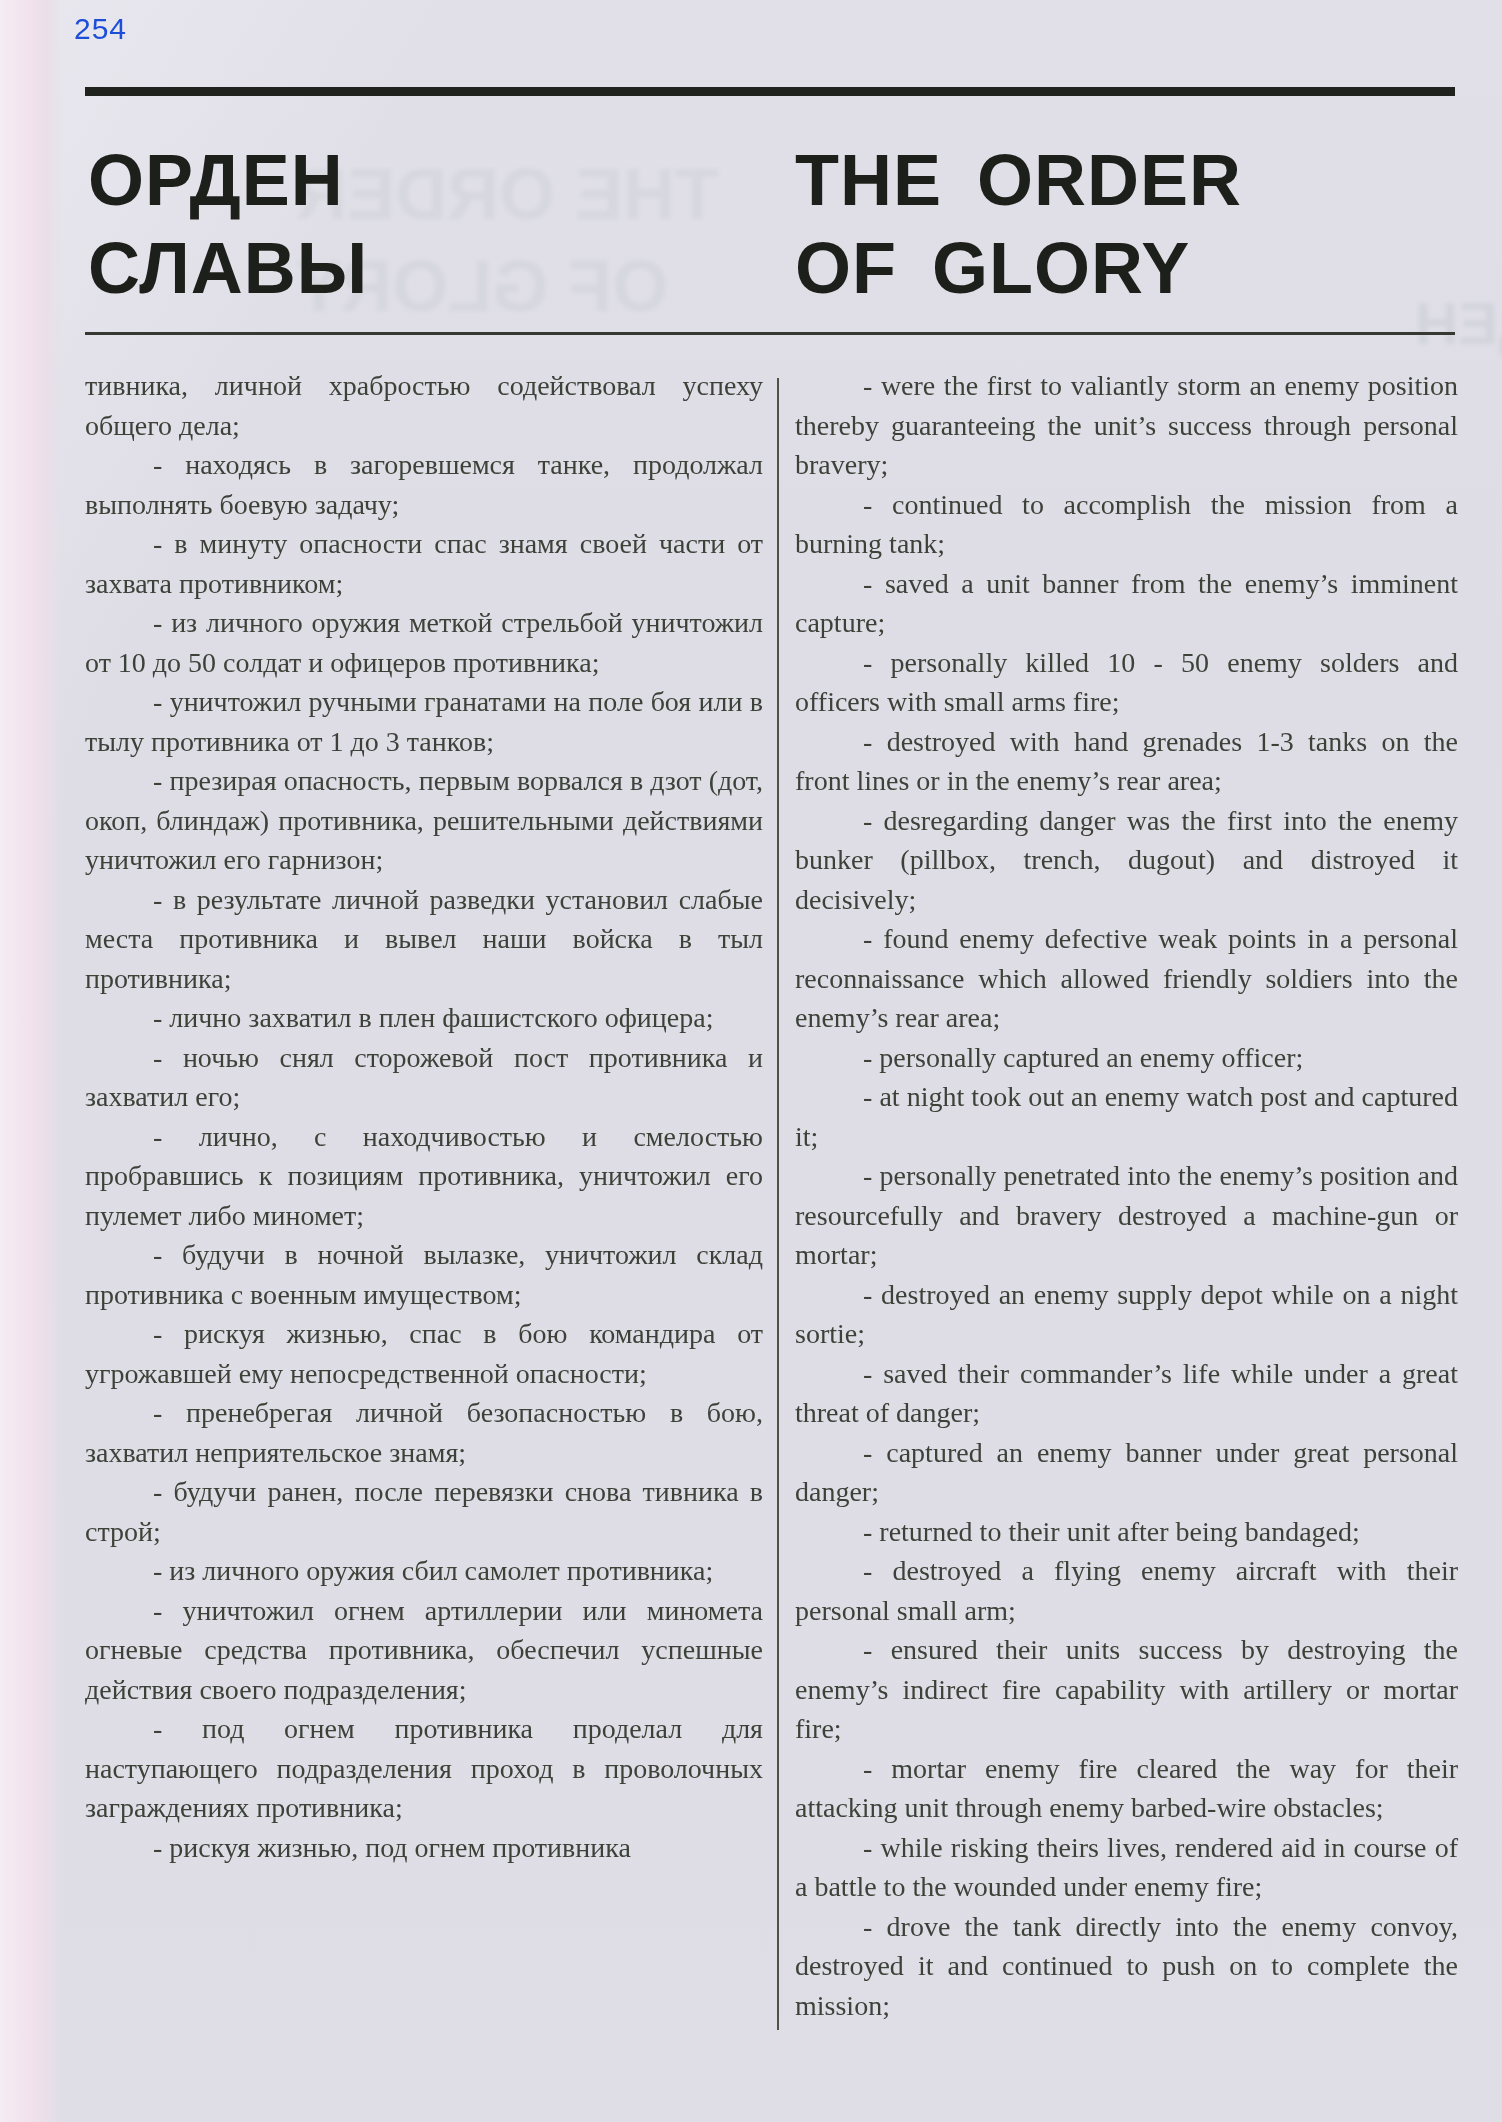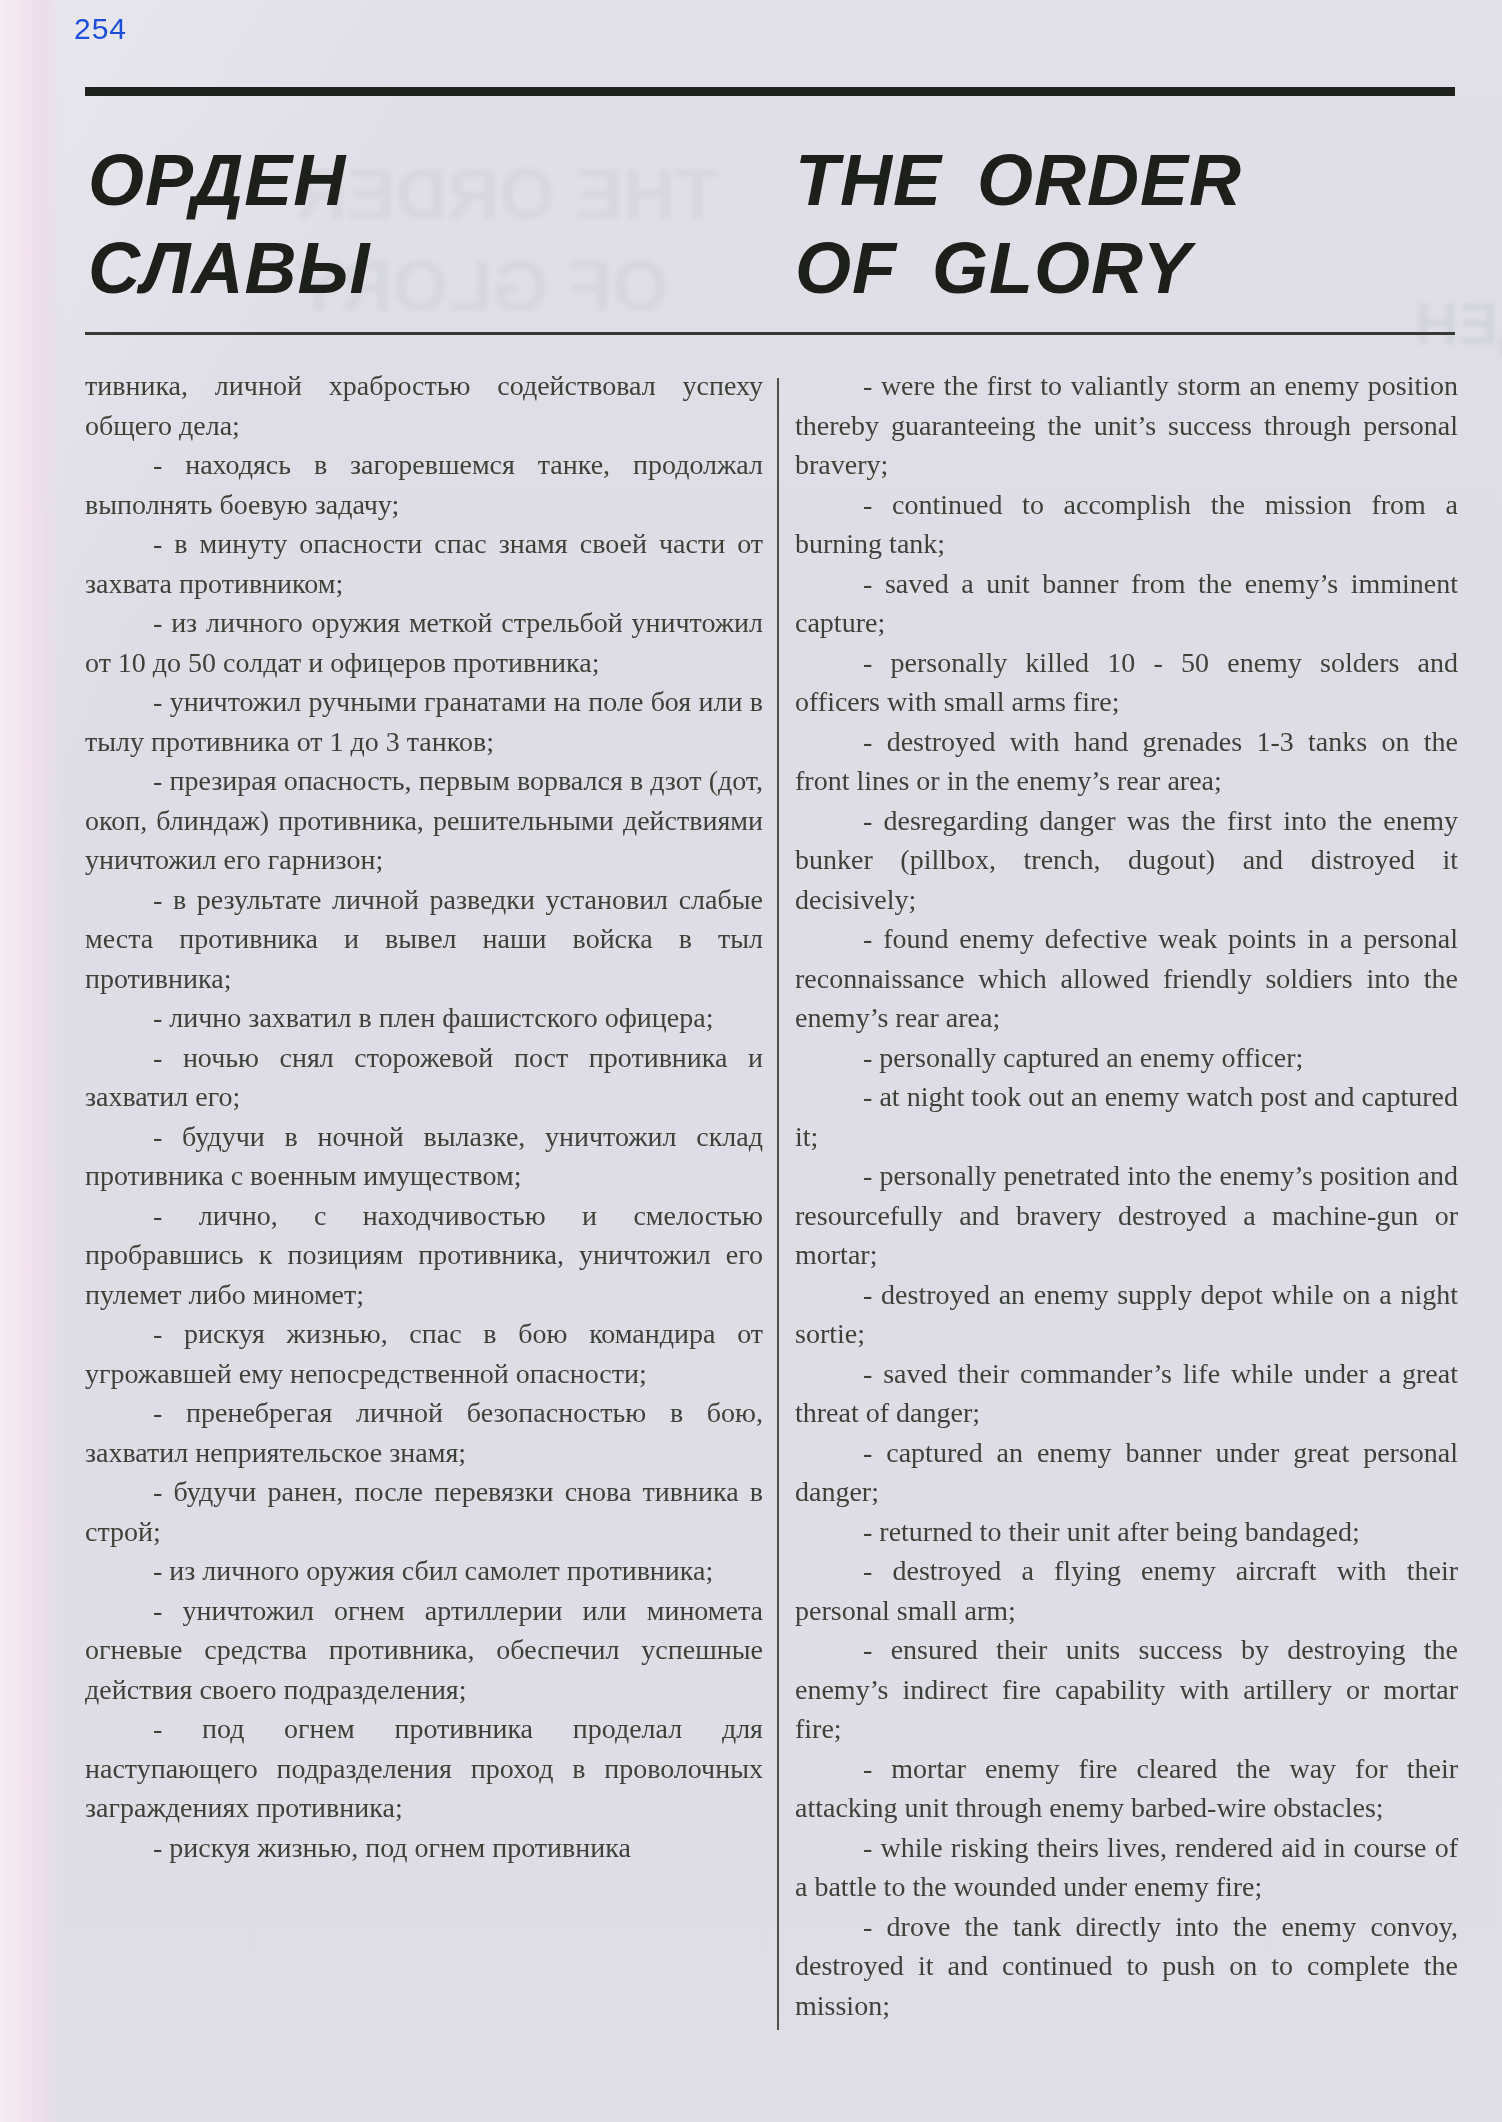--- a/index.html
+++ b/index.html
@@ -40,21 +40,21 @@
     font-family: "Liberation Sans", sans-serif;
     font-weight: 700;
     font-size: 72px; line-height: 88px;
     color: #1d201a;
     letter-spacing: 1px;
     word-spacing: 14px;
     white-space: nowrap;
   }
   .title-ru { left: 88px; }
   .title-en { left: 795px; }
-  .title .tline { display: block; font-style: italic; }
+  .title .tline { display: block; }
   
   .ghost {
     position: absolute;
     font-family: "Liberation Sans", sans-serif;
     font-weight: 700; font-size: 72px; line-height: 88px;
     color: #4a6a5c; opacity: 0.06;
     transform: scaleX(-1);
     filter: blur(2px);
     white-space: nowrap;
     pointer-events: none;
@@ -110,22 +110,22 @@
 <div class="col col-left" lang="ru">
     <p>тивника, личной храбростью содействовал успеху общего дела;</p>
     <p>- находясь в загоревшемся танке, продолжал выполнять боевую задачу;</p>
     <p>- в минуту опасности спас знамя своей части от захвата противником;</p>
     <p>- из личного оружия меткой стрельбой уничтожил от 10 до 50 солдат и офицеров противника;</p>
     <p>- уничтожил ручными гранатами на поле боя или в тылу противника от 1 до 3 танков;</p>
     <p>- презирая опасность, первым ворвался в дзот (дот, окоп, блиндаж) противника, решительными действиями уничтожил его гарнизон;</p>
     <p>- в результате личной разведки установил слабые места противника и вывел наши войска в тыл противника;</p>
     <p>- лично захватил в плен фашистского офицера;</p>
     <p>- ночью снял сторожевой пост противника и захватил его;</p>
+    <p>- лично, с находчивостью и смелостью пробравшись к позициям противника, уничтожил его пулемет либо миномет;</p>
     <p>- будучи в ночной вылазке, уничтожил склад противника с военным имуществом;</p>
-    <p>- лично, с находчивостью и смелостью пробравшись к позициям противника, уничтожил его пулемет либо миномет;</p>
     <p>- рискуя жизнью, спас в бою командира от угрожавшей ему непосредственной опасности;</p>
     <p>- пренебрегая личной безопасностью в бою, захватил неприятельское знамя;</p>
     <p>- будучи ранен, после перевязки снова тивника в строй;</p>
     <p>- из личного оружия сбил самолет противника;</p>
     <p>- уничтожил огнем артиллерии или миномета огневые средства противника, обеспечил успешные действия своего подразделения;</p>
     <p>- под огнем противника проделал для наступающего подразделения проход в проволочных заграждениях противника;</p>
     <p>- рискуя жизнью, под огнем противника</p>
   </div>
 <div class="col col-right" lang="en">
     <p>- were the first to valiantly storm an enemy position thereby guaranteeing the unit’s success through personal bravery;</p>

